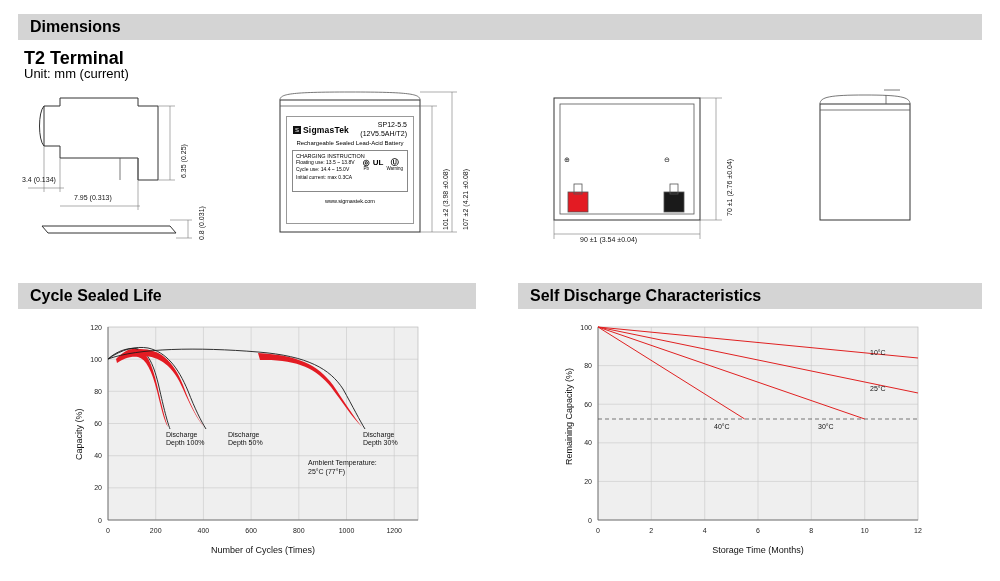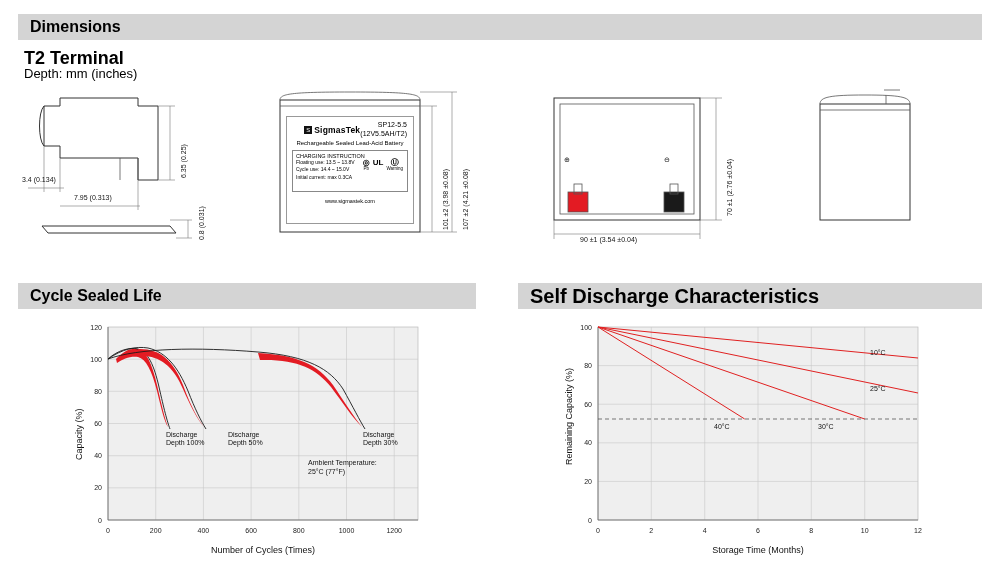--- a/index.html
+++ b/index.html
@@ -17,21 +17,21 @@
   .sec-bar {
     position: absolute;
     background: #d4d4d4;
     display: flex;
     align-items: center;
     padding-left: 12px;
     font-weight: bold;
   }
   #bar-dimensions { left: 18px; top: 14px; width: 964px; height: 26px; font-size: 16px; }
   #bar-cycle { left: 18px; top: 283px; width: 458px; height: 26px; font-size: 16px; }
-  #bar-self { left: 518px; top: 283px; width: 464px; height: 26px; font-size: 20px; }
+  #bar-self { left: 518px; top: 283px; width: 464px; height: 26px; font-size: 16px; }
 
   
   #t2-terminal { position: absolute; left: 24px; top: 48px; font-size: 18px; font-weight: bold; }
   #unit-label  { position: absolute; left: 24px; top: 66px; font-size: 13px; }
 
   
   .abs { position: absolute; }
   .txt { position: absolute; font-size: 7px; color: #111; white-space: nowrap; }
   .vtxt { transform-origin: 0 0; }
 
@@ -48,42 +48,42 @@
   .ticklbl { font-size: 7px; fill: #222; font-family: "Liberation Sans", sans-serif; }
   .axlbl { font-size: 9px; fill: #111; font-family: "Liberation Sans", sans-serif; }
   .annot { font-size: 7px; fill: #111; font-family: "Liberation Sans", sans-serif; }
 
   
   .label-box {
     position: absolute;
     background: #fff;
     border: 1px solid #999;
   }
-  .brandrow { display: flex; align-items: center; justify-content: flex-end; padding: 0 6px; }
+  .brandrow { display: flex; align-items: center; justify-content: space-between; padding: 0 6px; }
   .brand { font-size: 8.5px; font-weight: bold; letter-spacing: .2px; }
   .model { font-size: 7px; text-align: right; line-height: 1.25; }
   .subttl { font-size: 6px; text-align: center; margin-top: 1px; }
   .chgbox { border: 1px solid #888; margin: 4px 5px 0 5px; padding: 2px 3px; height: 42px; position: relative; }
   .chgttl { font-size: 5.5px; }
   .chgline { font-size: 5px; line-height: 1.5; }
   .site { font-size: 5.5px; text-align: center; margin-top: 6px; }
   .certs { position: absolute; right: 4px; top: 8px; display: flex; gap: 3px; align-items: flex-start; }
   .cert { font-size: 4.5px; text-align: center; line-height: 1.1; }
   .cert .glyph { display:block; font-size: 8px; font-weight: bold; }
 </style>
 </head>
 <body>
 
 <div class="page">
 
   <div class="sec-bar" id="bar-dimensions">
     <span>Dimensions</span>
   </div>
   <div id="t2-terminal">T2 Terminal</div>
-  <div id="unit-label">Depth: mm (inches)</div>
+  <div id="unit-label">Unit: mm (current)</div>
 
   <div class="abs" style="left:20px; top:88px; width:220px; height:165px;">
     <svg width="220" height="165" viewBox="0 0 220 165">
 
       <path class="ln2" d="M24,18 L24,58 L40,58 L40,70 L118,70 L118,92 L138,92 L138,18 L118,18 L118,10 L40,10 L40,18 Z" fill="#fff"></path>
       <path class="ln2" d="M24,18 C18,24 18,52 24,58" fill="#fff"></path>
       <path class="ln" d="M100,70 L100,92"></path>
       <path class="ln" d="M118,70 L118,92"></path>
 
       <path class="ln2" d="M22,138 L150,138 L156,145 L28,145 Z" fill="#fff"></path>

